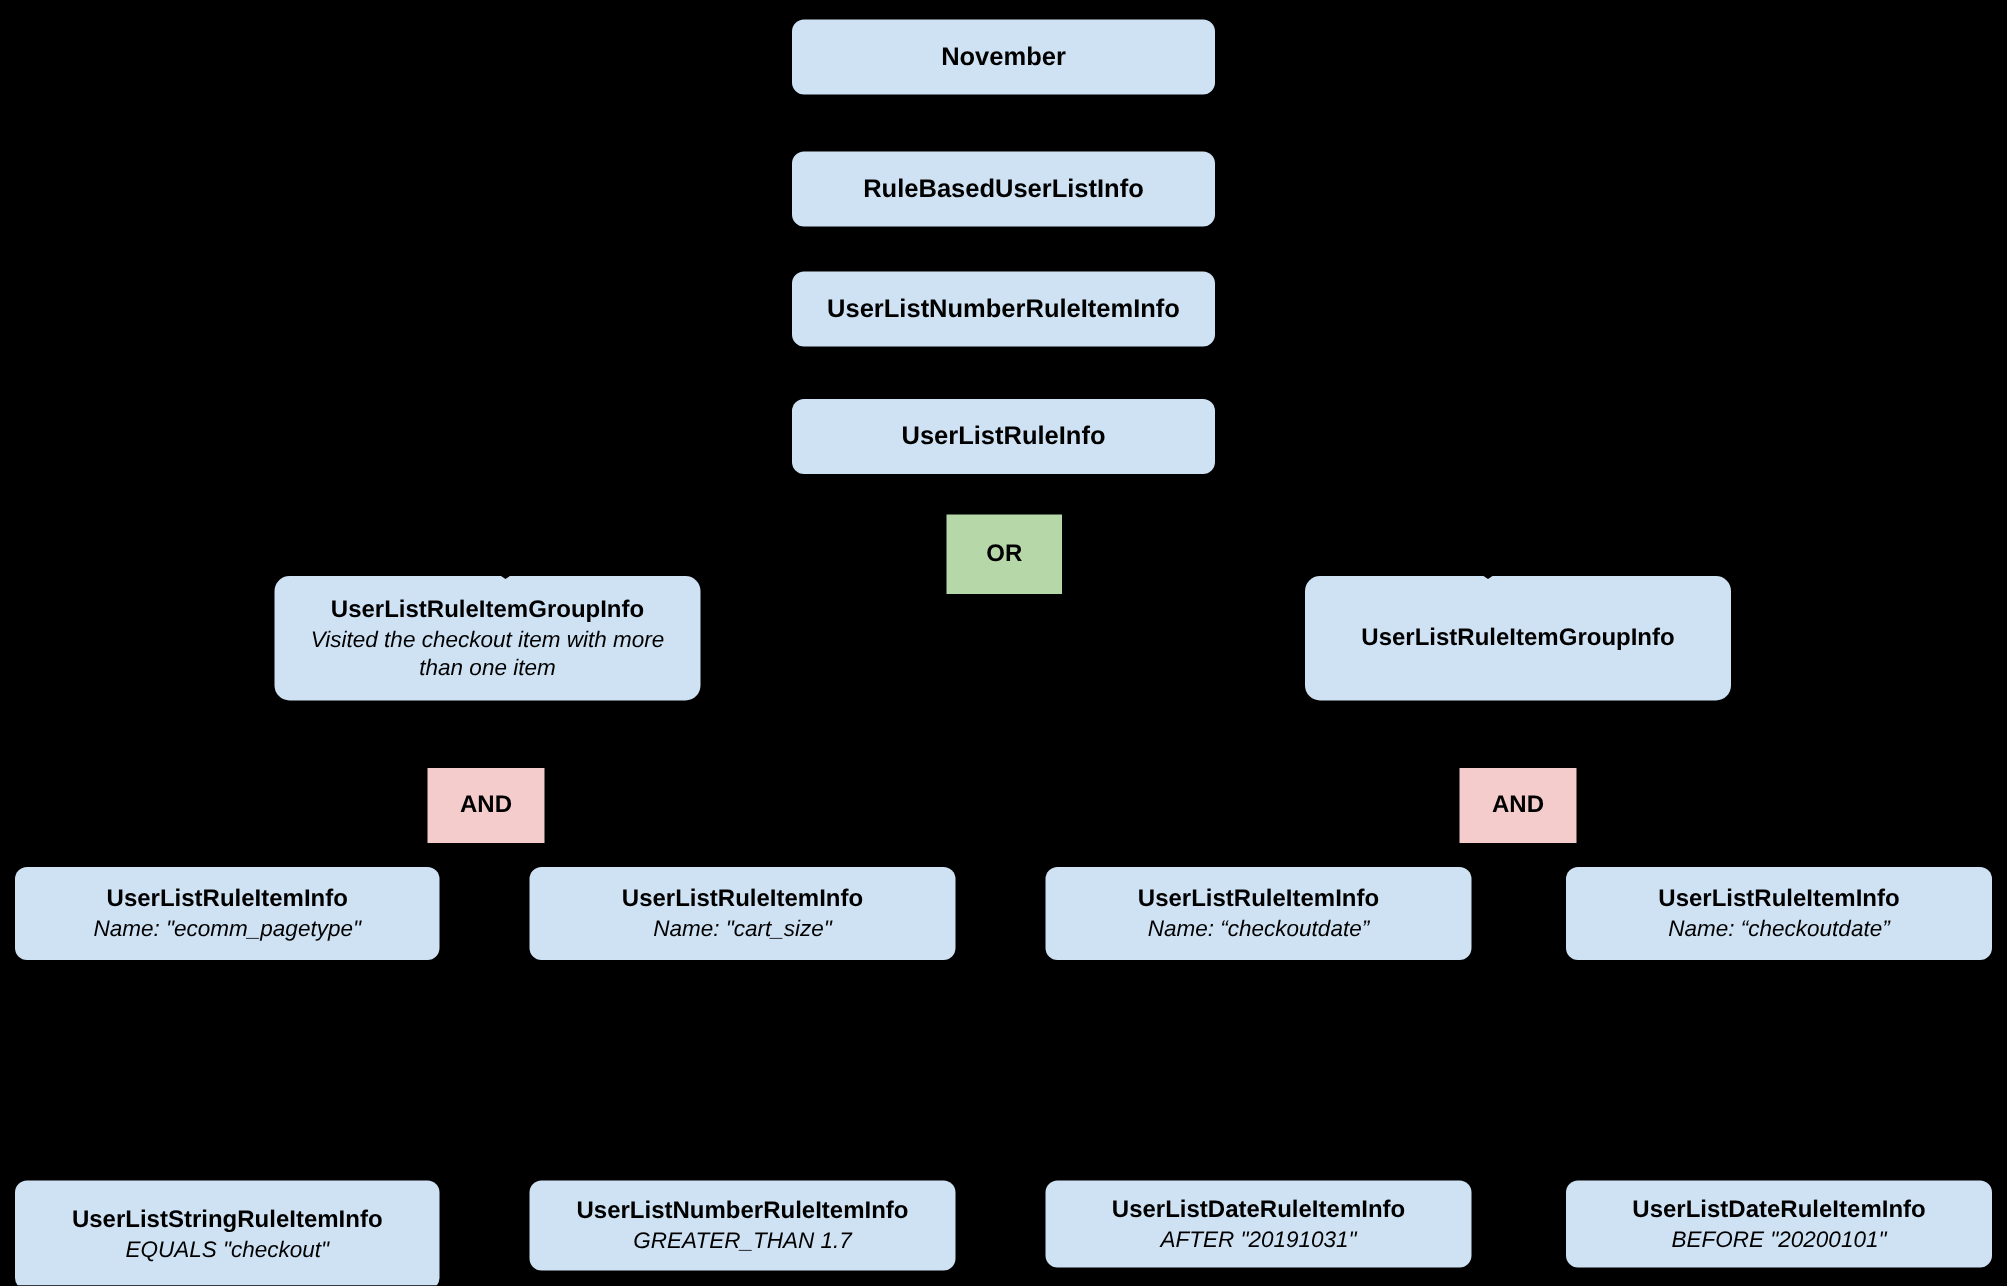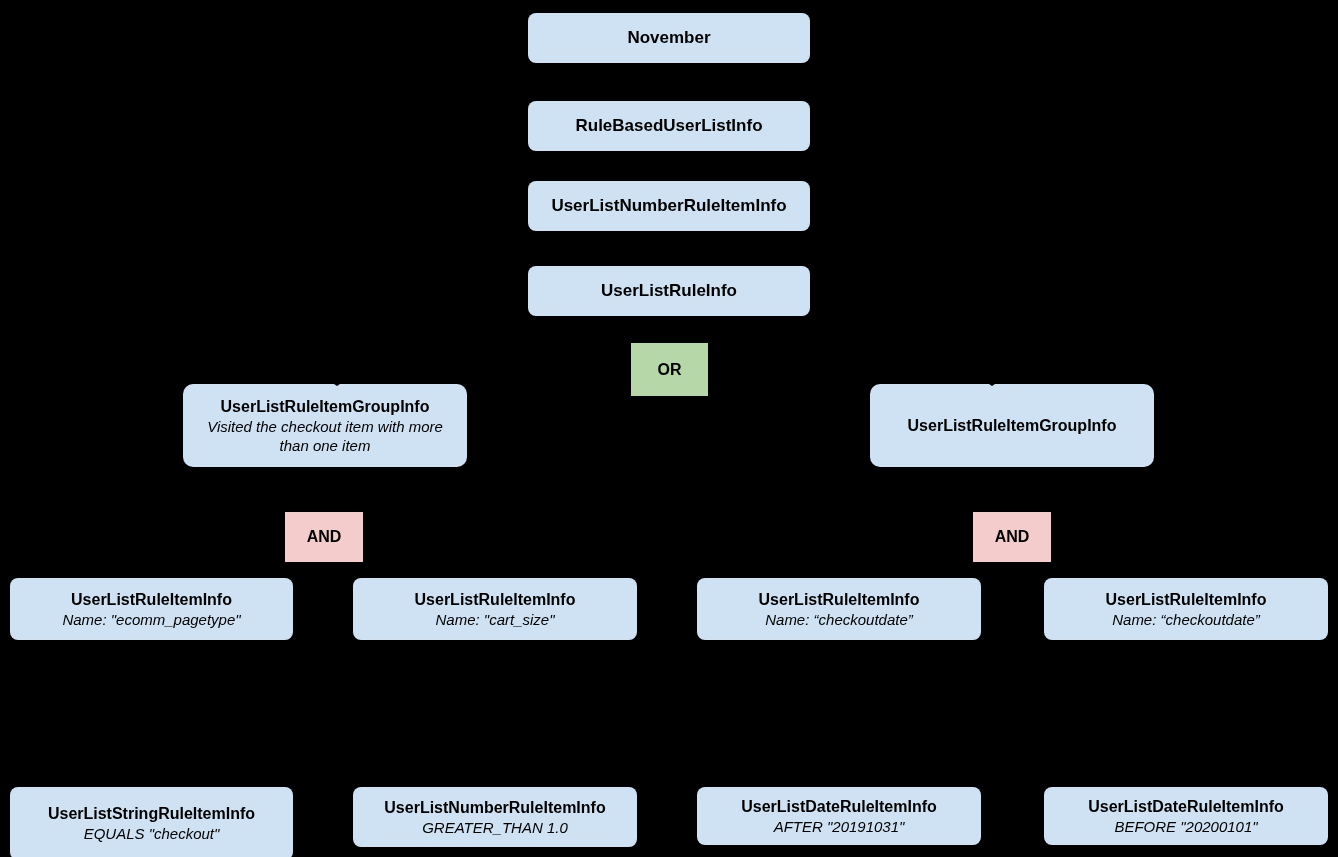--- a/index.html
+++ b/index.html
@@ -135,21 +135,21 @@
     <span class="subtitle">Name: “checkoutdate”</span>
   </div>
 
   <div class="box node" style="left:10px; top:787px; width:283px; height:73px;">
     <span class="title">UserListStringRuleItemInfo</span>
     <span class="subtitle">EQUALS "checkout"</span>
   </div>
 
   <div class="box node" style="left:353px; top:787px; width:284px; height:60px;">
     <span class="title">UserListNumberRuleItemInfo</span>
-    <span class="subtitle">GREATER_THAN 1.0</span>
+    <span class="subtitle">GREATER_THAN 1.7</span>
   </div>
 
   <div class="box node" style="left:697px; top:787px; width:284px; height:58px;">
     <span class="title">UserListDateRuleItemInfo</span>
     <span class="subtitle">AFTER "20191031"</span>
   </div>
 
   <div class="box node" style="left:1044px; top:787px; width:284px; height:58px;">
     <span class="title">UserListDateRuleItemInfo</span>
     <span class="subtitle">BEFORE "20200101"</span>

